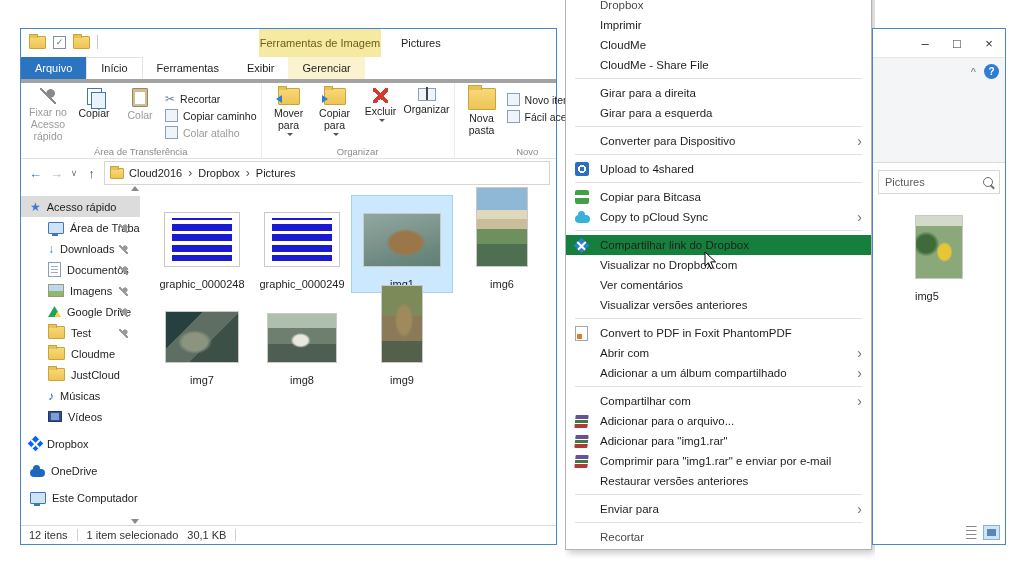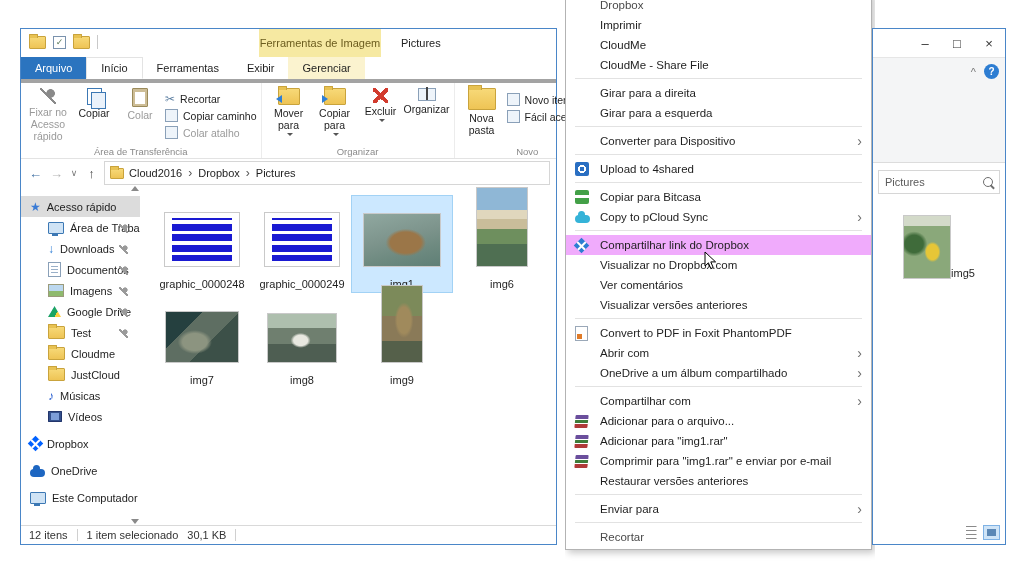--- a/index.html
+++ b/index.html
@@ -84,41 +84,41 @@
   .status{position:absolute;bottom:0;left:0;right:0;height:18px;border-top:1px solid #d9d9d9;
           display:flex;align-items:center;padding-left:8px;gap:9px;color:#333}
   .stat-sep{width:1px;height:12px;background:#d0d0d0}
 
   
   #menuwrap{position:absolute;left:565px;top:0;width:310px;height:576px;overflow:hidden}
   #menu{position:absolute;top:-8px;left:0;width:307px;background:#fff;border:1px solid #b3b3b3;
         box-shadow:3px 3px 7px rgba(0,0,0,.22);padding:2px 0;box-sizing:border-box}
   .mi{height:20px;display:flex;align-items:center;position:relative;padding:0 24px 0 34px;
       font-size:11.5px;white-space:nowrap;cursor:default}
-  .mi.hl{background:#f0abfc}
+  .mi.hl{background:#15803d}
   .mi.partial{color:#4a4a4a}
   .mi .mic{position:absolute;left:9px}
   .msep{height:1px;background:#e2e2e2;margin:3px 9px 4px 9px}
   .sub{position:absolute;right:9px;color:#6e6e6e;font-size:14px;line-height:1}
 
   
   .rtitle{height:28px;display:flex;justify-content:flex-end;align-items:center}
   .ctrl{width:32px;text-align:center;font-size:13px;color:#333;cursor:default}
   .rib-strip{height:104px;background:#f4f5f6;border-top:1px solid #e6e6e6;border-bottom:1px solid #dcdcdc;position:relative}
   .rtools{position:absolute;top:6px;right:6px;display:flex;align-items:center;gap:8px}
   .collapse{color:#777;font-size:11px}
   .help{width:15px;height:15px;border-radius:50%;background:#2d7dd2;color:#fff;font-size:10px;
         display:flex;align-items:center;justify-content:center;font-weight:bold}
   .rsearch{margin:7px 5px;height:22px;border:1px solid #d6d6d6;display:flex;align-items:center;
            padding:0 6px;color:#5a5a5a;background:#fff}
   .mag{margin-left:auto;width:8px;height:8px;border:1.5px solid #6e6e6e;border-radius:50%;position:relative}
   .mag::after{content:"";position:absolute;width:5px;height:1.5px;background:#6e6e6e;
               transform:rotate(45deg);left:6px;top:8px}
   .rcontent{display:flex;justify-content:center;padding-top:14px}
-  .rfile{display:flex;align-items:flex-end}
+  .rfile{display:flex;flex-direction:column;align-items:flex-start}
   .rstatus{position:absolute;bottom:0;left:0;right:0;height:24px;display:flex;align-items:center;
            justify-content:flex-end;gap:3px;padding-right:5px}
   .vicon{width:17px;height:15px;box-sizing:border-box;border:1px solid transparent}
   .v-details{background:repeating-linear-gradient(to bottom,#8a8a8a 0 1.5px,transparent 1.5px 4px);
              background-size:70% 100%;background-position:center;background-repeat:no-repeat}
   .v-thumbnails{border:1px solid #7fb2e5;background:#cfe4f7;position:relative}
   .v-thumbnails::after{content:"";position:absolute;left:3px;top:3px;right:3px;bottom:3px;background:#5b87b5}
 
   
   .ic{flex:0 0 auto;display:inline-block}
@@ -483,21 +483,21 @@
       <div class="msep"></div>
       <div class="mi">
         <div class="ic mic ic-foxit"></div>
         <div class="mlabel">Convert to PDF in Foxit PhantomPDF</div>
       </div>
       <div class="mi">
         <div class="mlabel">Abrir com</div>
         <div class="sub">›</div>
       </div>
       <div class="mi">
-        <div class="mlabel">OneDrive a um álbum compartilhado</div>
+        <div class="mlabel">Adicionar a um álbum compartilhado</div>
         <div class="sub">›</div>
       </div>
       <div class="msep"></div>
       <div class="mi">
         <div class="mlabel">Compartilhar com</div>
         <div class="sub">›</div>
       </div>
       <div class="mi">
         <div class="ic mic ic-winrar"></div>
         <div class="mlabel">Adicionar para o arquivo...</div>

